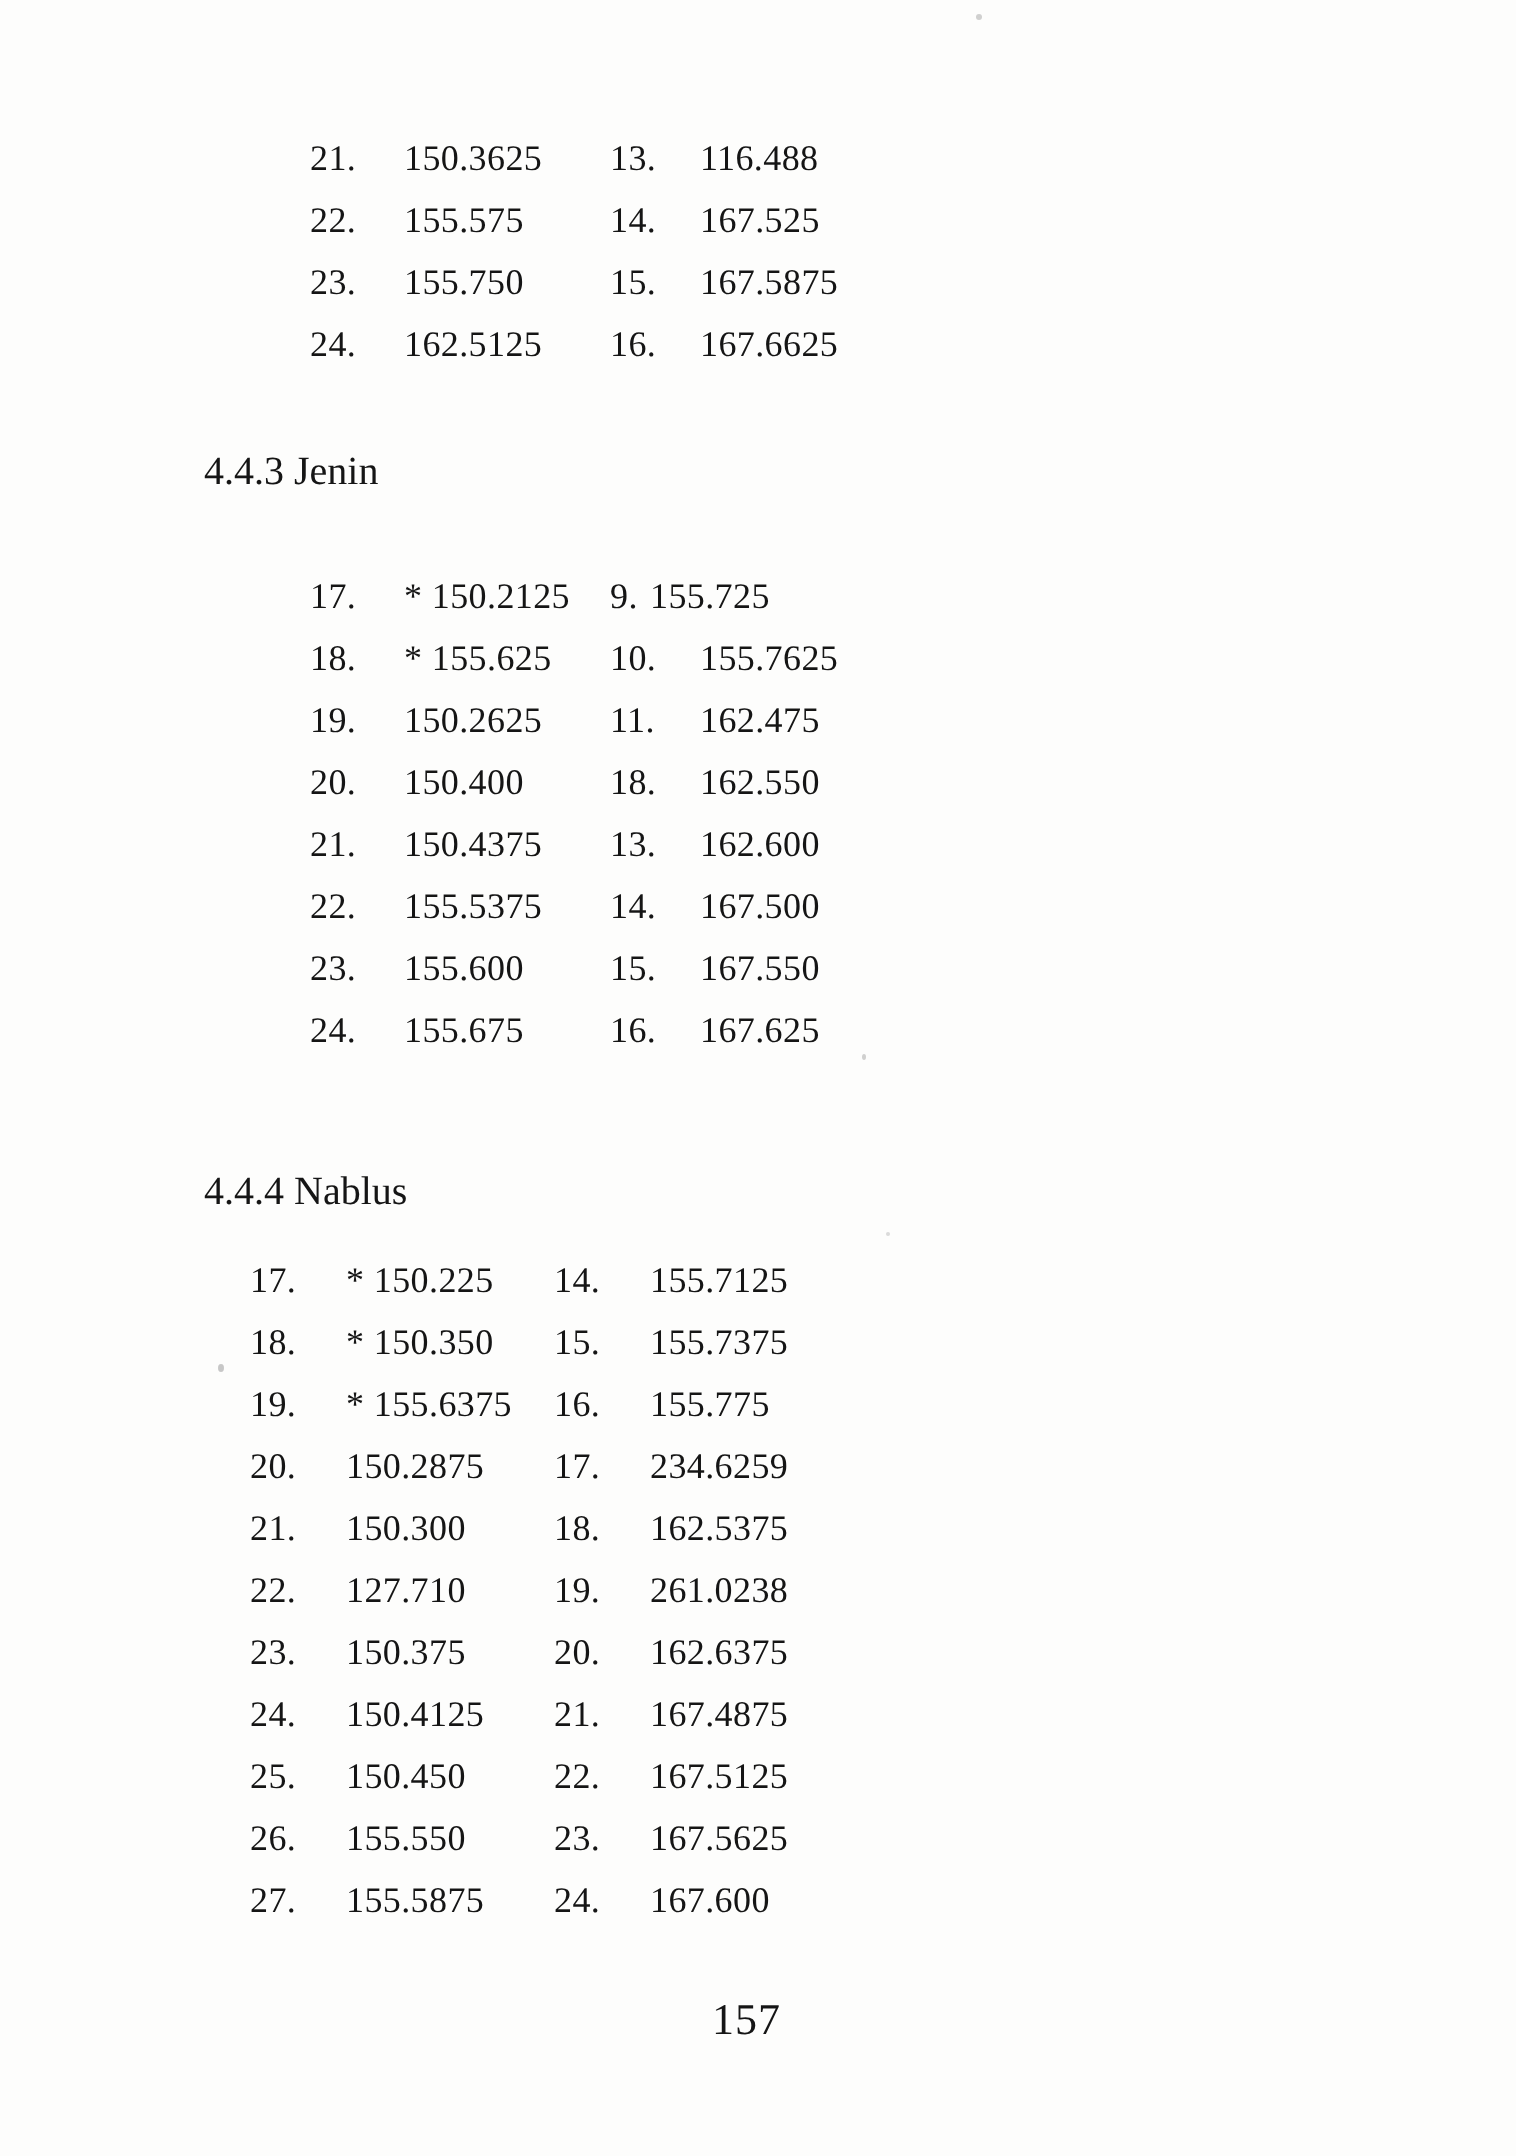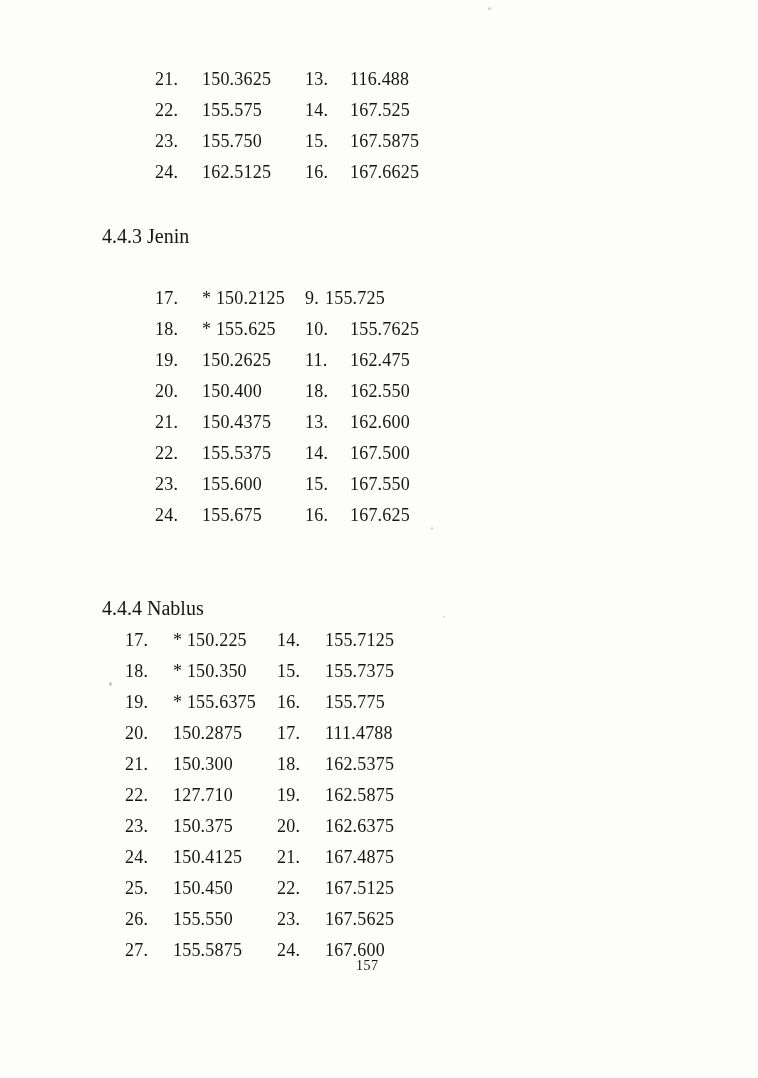--- a/index.html
+++ b/index.html
@@ -41,28 +41,28 @@
   .cols-b .n2 { left: 277px; }
   .cols-b .v2 { left: 325px; }
   
   .sec-jenin .row:first-child .v2 { left: 325px; font-family: Liberation Serif, serif; }
 
   #sec-top    { top: 64px; }
   #sec-jenin  { top: 0; }
   #sec-jenin .heading { top: 226px; }
   #sec-jenin .rows    { top: 283px; }
   #sec-nablus { top: 0; }
-  #sec-nablus .heading { top: 598px; }
+  #sec-nablus .heading { top: 586px; }
   #sec-nablus .rows    { top: 625px; }
 
   .page-number {
     position: absolute;
-    top: 956px;
+    top: 1000px;
     left: 356px;
-    font-size: 14px;
+    font-size: 22px;
     line-height: 20px;
     letter-spacing: 0.5px;
   }
   
   .speck { position: absolute; border-radius: 50%; background: #9a9a9a; }
   .speck.s1 { left: 488px; top: 7px;  width: 3px; height: 3px; opacity: .45; }
   .speck.s2 { left: 109px; top: 682px; width: 3px; height: 4px; opacity: .55; }
   .speck.s3 { left: 443px; top: 616px; width: 2px; height: 2px; opacity: .35; }
   .speck.s4 { left: 431px; top: 527px; width: 2px; height: 3px; opacity: .45; }
 </style>
@@ -172,33 +172,33 @@
         <div class="row">
           <span class="n1">19.</span>
           <span class="v1">* 155.6375</span>
           <span class="n2">16.</span>
           <span class="v2">155.775</span>
         </div>
         <div class="row">
           <span class="n1">20.</span>
           <span class="v1">150.2875</span>
           <span class="n2">17.</span>
-          <span class="v2">111.4788</span>
+          <span class="v2">234.6259</span>
         </div>
         <div class="row">
           <span class="n1">21.</span>
           <span class="v1">150.300</span>
           <span class="n2">18.</span>
           <span class="v2">162.5375</span>
         </div>
         <div class="row">
           <span class="n1">22.</span>
           <span class="v1">127.710</span>
           <span class="n2">19.</span>
-          <span class="v2">162.5875</span>
+          <span class="v2">261.0238</span>
         </div>
         <div class="row">
           <span class="n1">23.</span>
           <span class="v1">150.375</span>
           <span class="n2">20.</span>
           <span class="v2">162.6375</span>
         </div>
         <div class="row">
           <span class="n1">24.</span>
           <span class="v1">150.4125</span>

